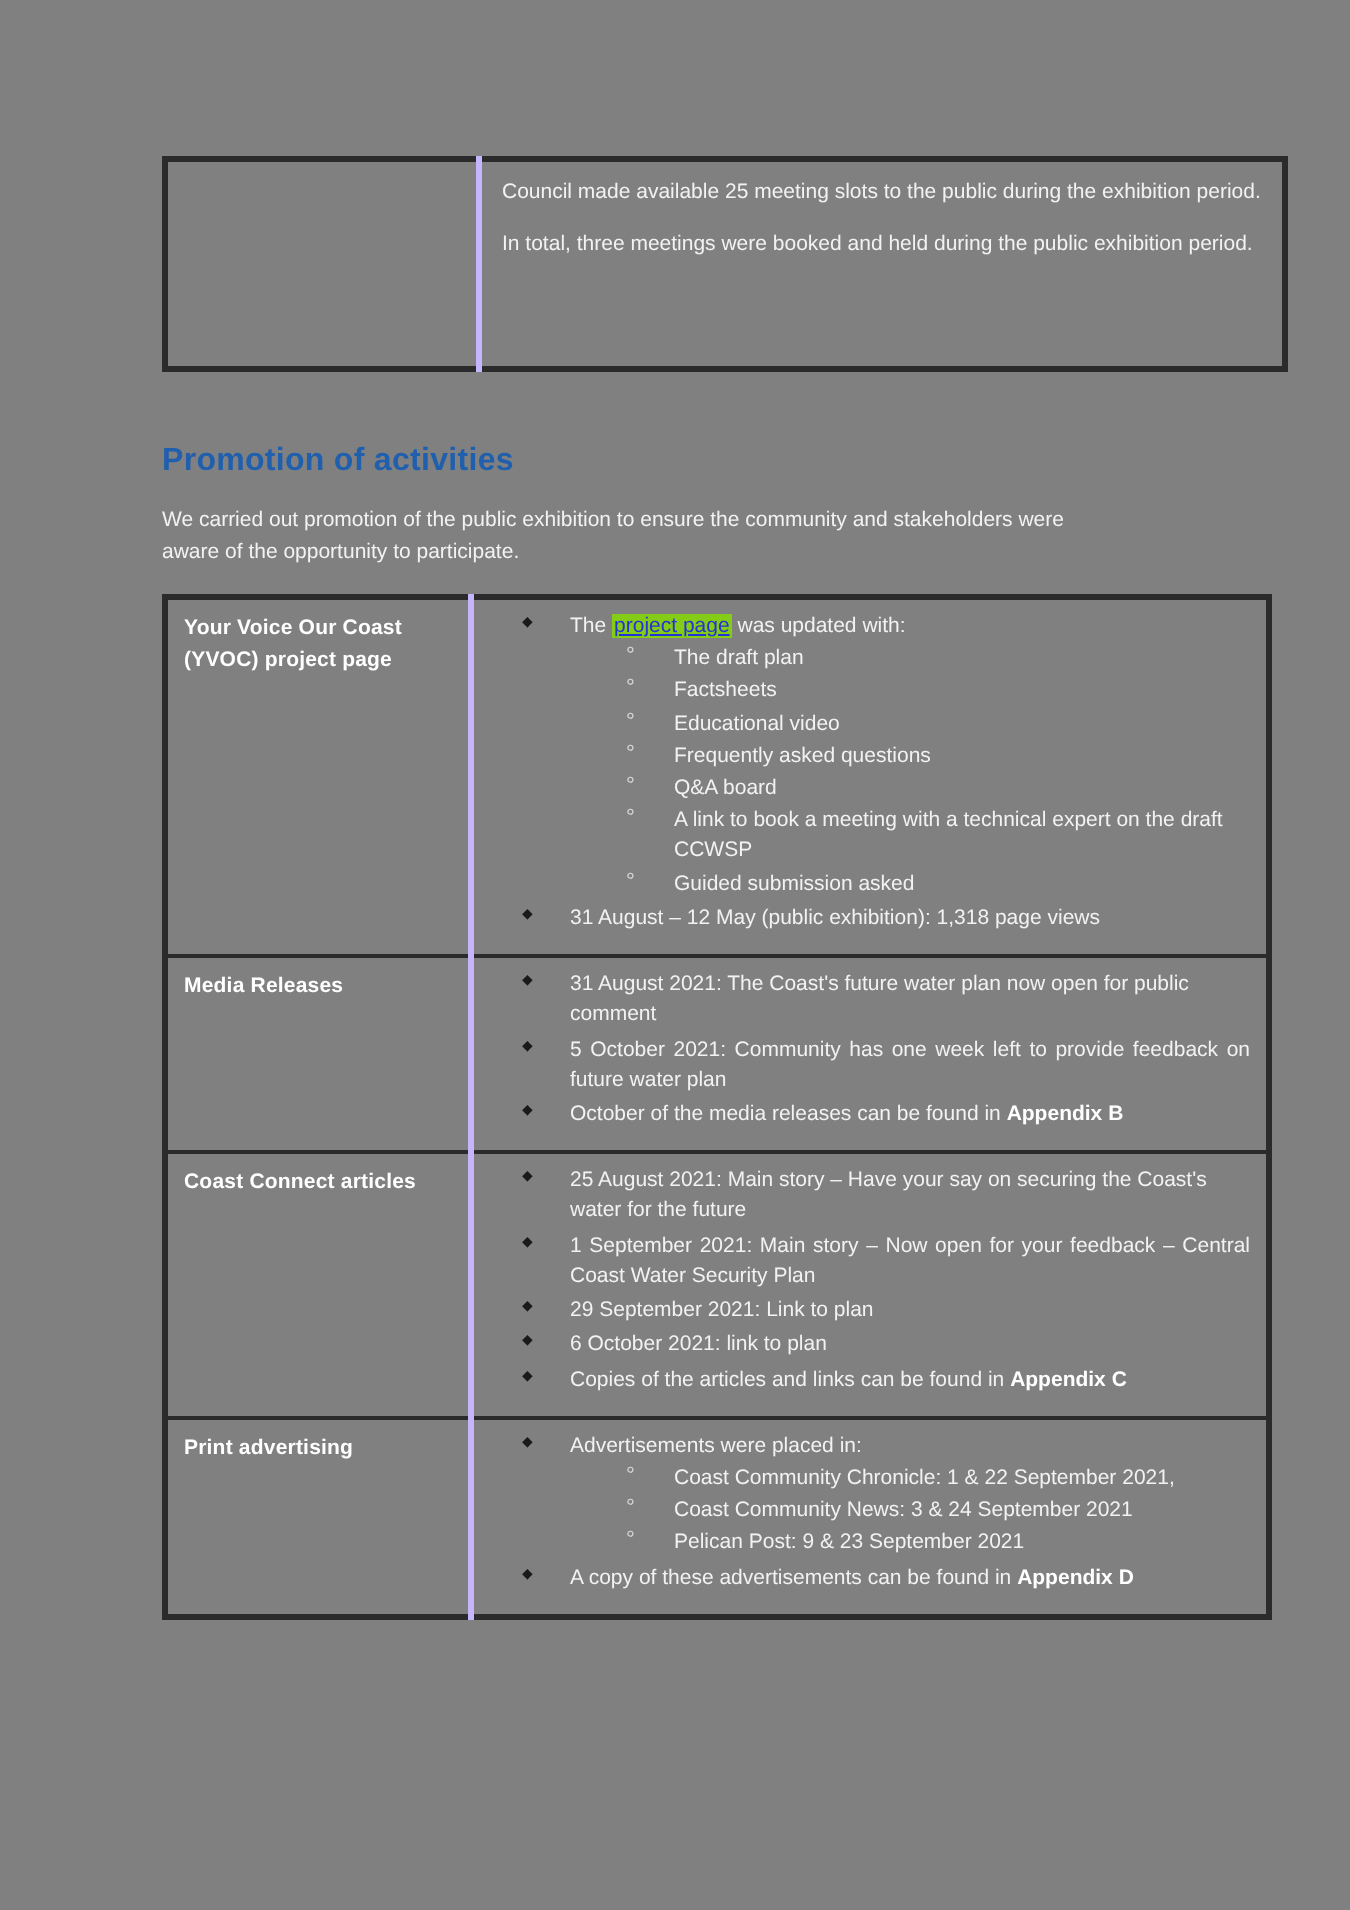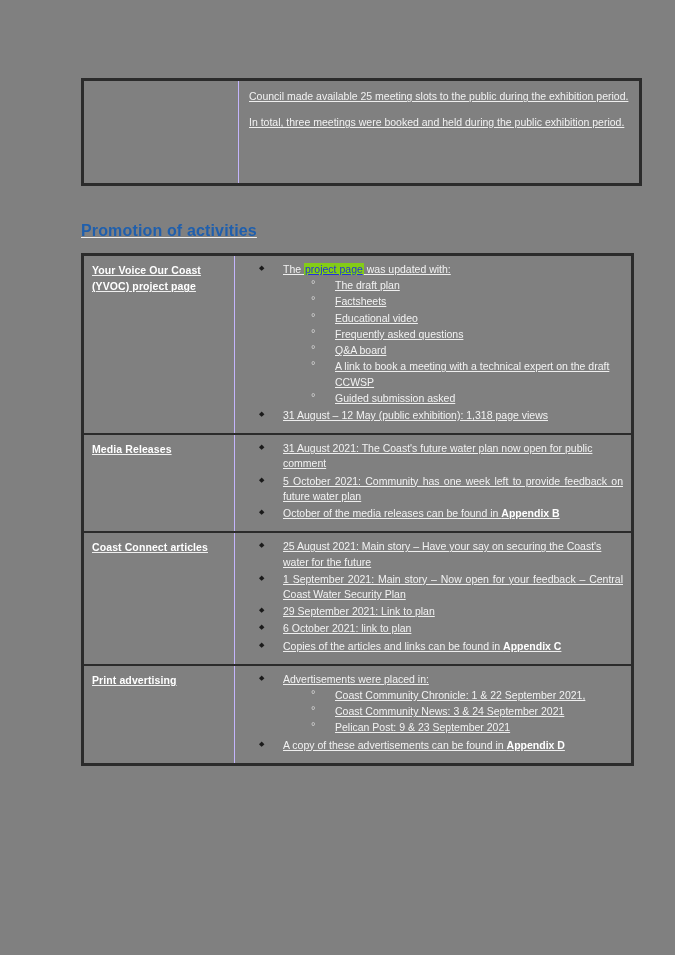--- a/index.html
+++ b/index.html
@@ -15,38 +15,37 @@
     color: #efefef;
     overflow: hidden;
   }
 
   .page {
     position: relative;
     width: 675px;
     height: 955px;
     box-sizing: border-box;
     padding: 78px 80px 0 81px;
-    text-decoration: underline;
   }
 
   
   .doc-table {
     width: 514px;
     border-collapse: collapse;
     table-layout: fixed;
     border-top: 3px solid #2b2b2b;
     border-bottom: 3px solid #2b2b2b;
     border-left: 3px solid #2b2b2b;
     border-right: 3px solid #2b2b2b;
     background: #808080;
   }
   .doc-table td {
     vertical-align: top;
     padding: 6px 8px 8px 8px;
-    border-right: 1px solid #c4b5fd;
+    border-right: 3px solid #c4b5fd;
     font-size: 10.5px;
     line-height: 1.45;
     color: #f2f2f2;
   }
   .doc-table td:last-child { border-right: none; }
   .doc-table tr + tr td { border-top: 2px solid #2b2b2b; }
 
   .col-label { width: 134px; }
   .col-body  { width: 380px; }
 
@@ -146,20 +145,21 @@
         <td class="col-body">
           <p>Council made available 25 meeting slots to the public during the exhibition period.</p>
           <p>In total, three meetings were booked and held during the public exhibition period.</p>
         </td>
       </tr>
     </tbody>
   </table>
 
   <h2 class="section-heading">Promotion of activities</h2>
 
+  <p class="intro">We carried out promotion of the public exhibition to ensure the community and stakeholders were aware of the opportunity to participate.</p>
 
   <table class="doc-table">
     <tbody id="promotion-body">
         <tr>
           <td class="col-label">
             <div class="label-text">Your Voice Our Coast (YVOC) project page</div>
           </td>
           <td class="col-body">
             <ul class="lvl1">
               <li><span>The </span><a class="doc-link" href="#">project page</a><span> was updated with:</span><ul class="lvl2">

